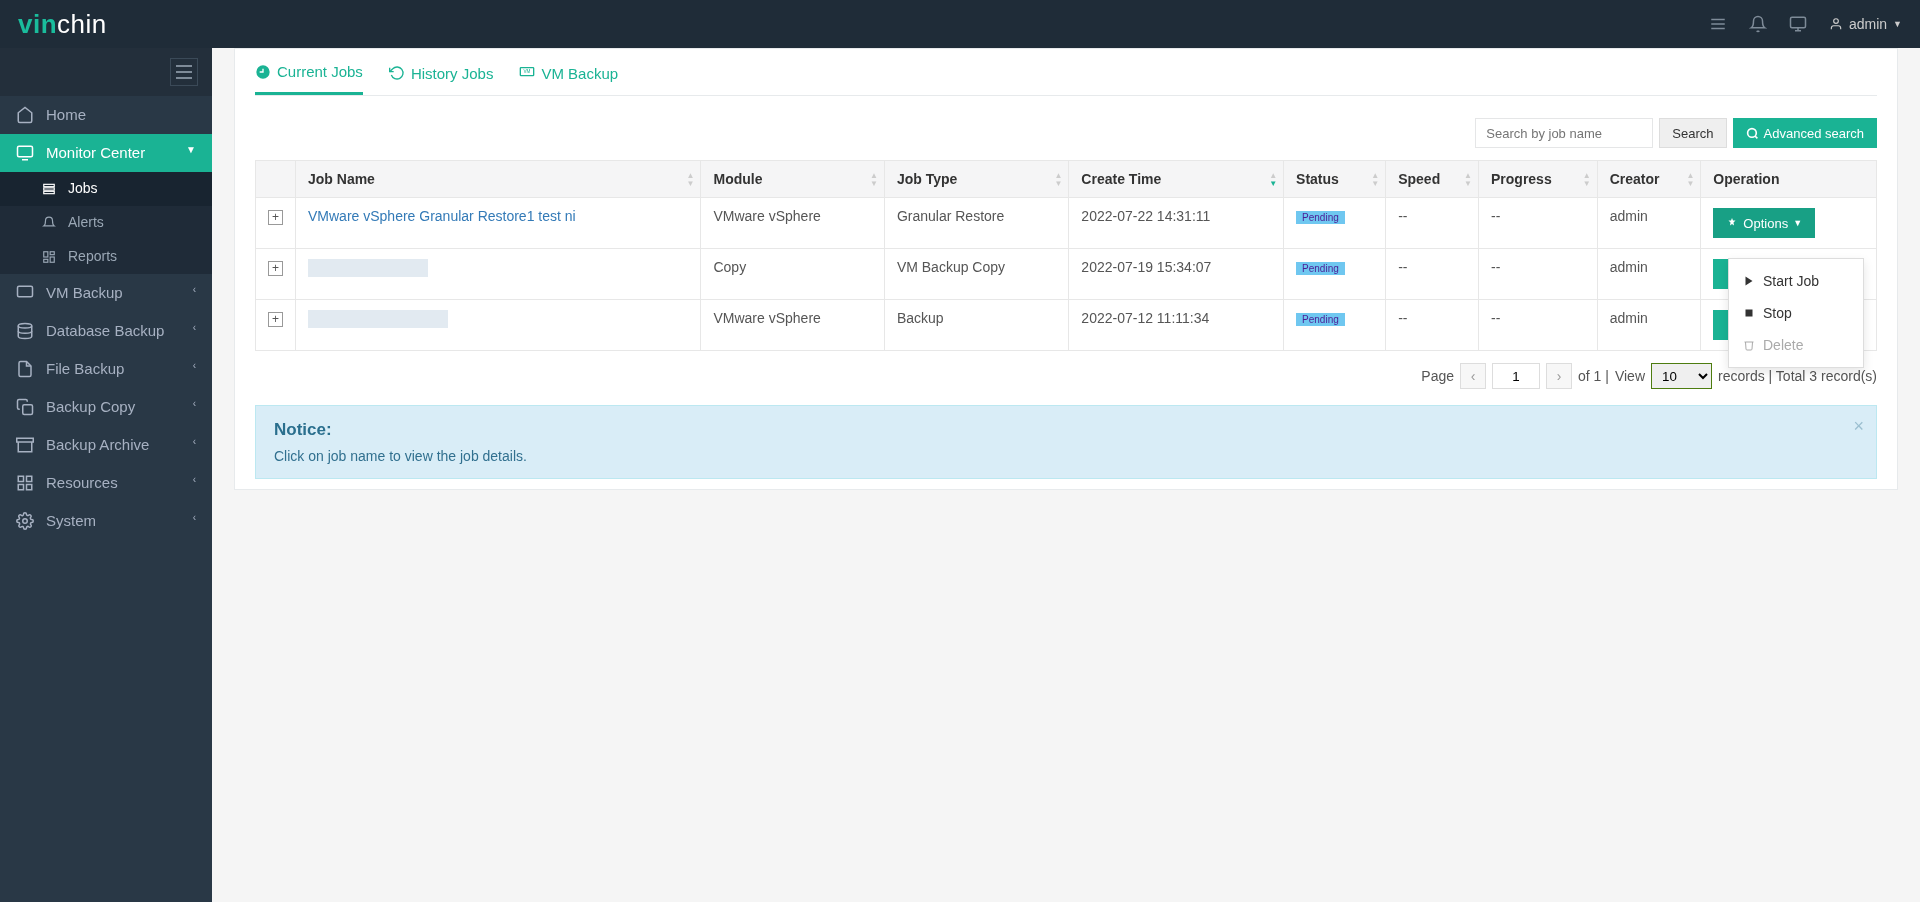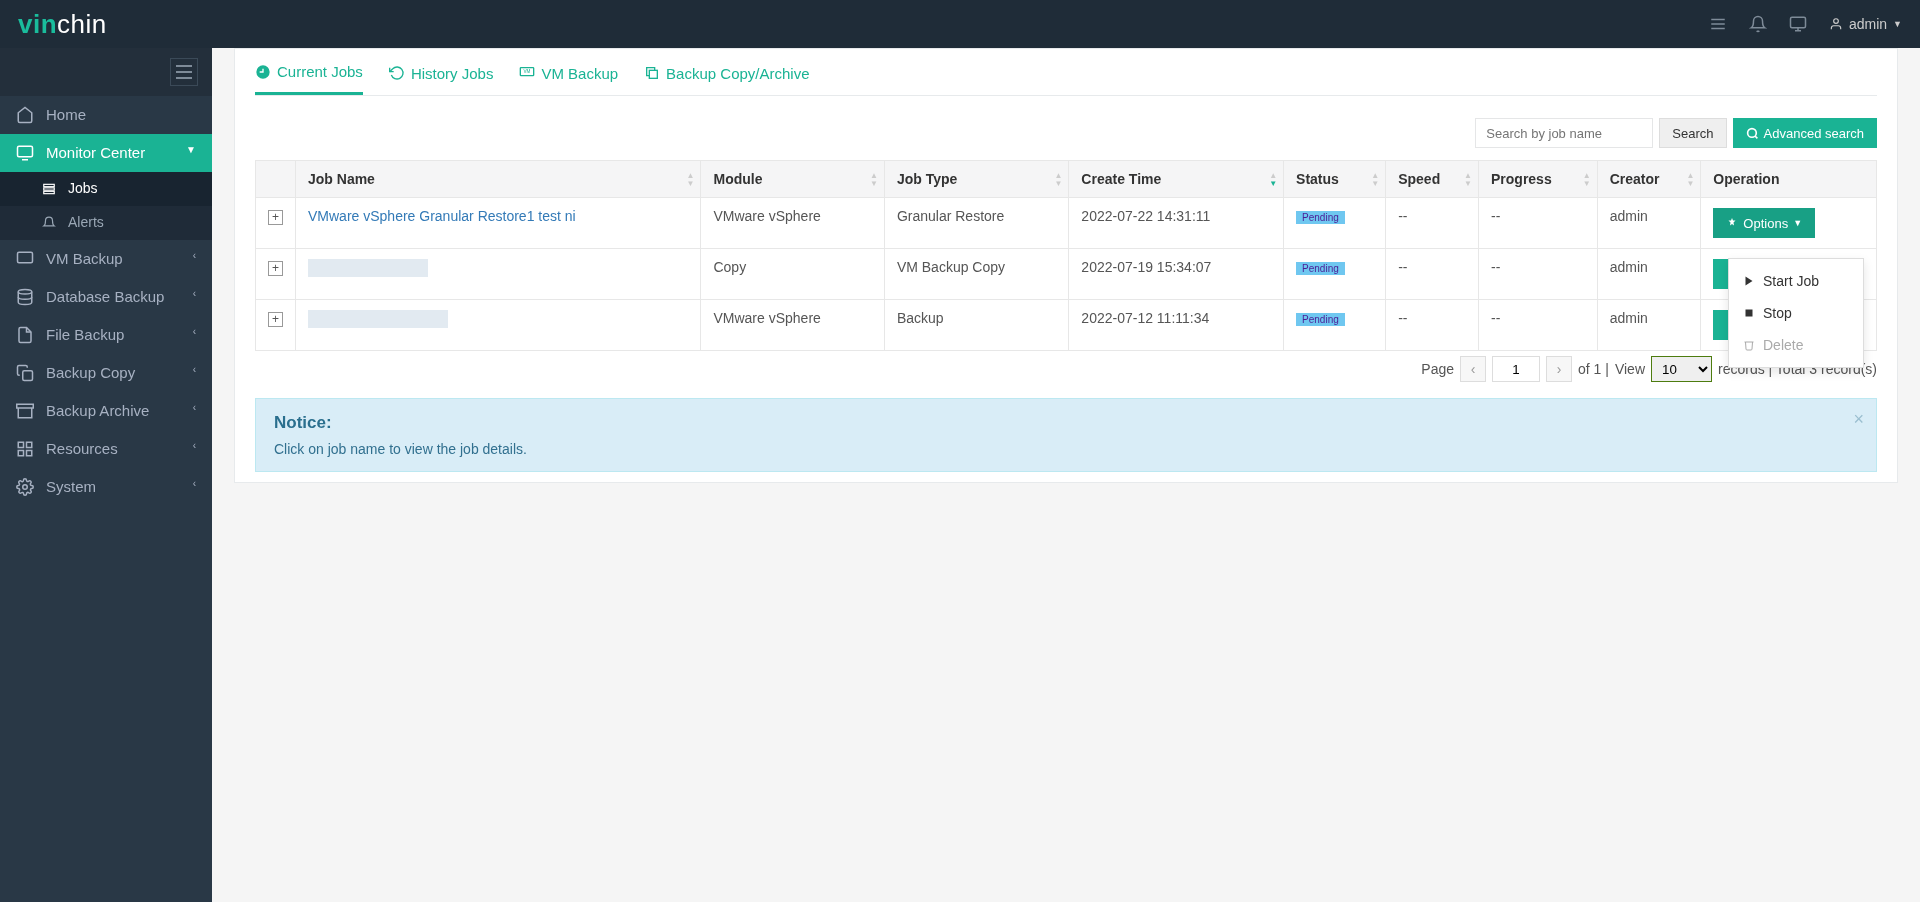--- a/index.html
+++ b/index.html
@@ -52,21 +52,21 @@
 .expand-box { width: 15px; height: 15px; border: 1px solid #999; display: inline-flex; align-items: center; justify-content: center; font-size: 12px; line-height: 1; color: #555; cursor: pointer; }
 .link { color: #337ab7; cursor: pointer; }
 .badge { display: inline-block; background: #6fc7f0; color: #4c1d95; padding: 1px 6px; font-size: 10px; }
 .redacted { display: inline-block; background: #e2eaf1; height: 18px; }
 .opt-btn { position: relative; }
 .dropdown { position: absolute; right: 0; top: 50px; width: 136px; background: #fff; border: 1px solid #ddd; box-shadow: 0 4px 10px rgba(0,0,0,0.1); z-index: 10; padding: 6px 0; }
 .dropdown-item { display: flex; align-items: center; gap: 8px; padding: 8px 14px; cursor: pointer; color: #333; }
 .dropdown-item.disabled { color: #aaa; cursor: default; }
 
 
-.pagination { display: flex; justify-content: flex-end; align-items: center; gap: 6px; margin-top: 5px; font-size: 14px; color: #555; }
+.pagination { display: flex; justify-content: flex-end; align-items: center; gap: 6px; margin-top: 12px; font-size: 14px; color: #555; }
 .pg-btn { width: 26px; height: 26px; border: 1px solid #ddd; background: #f7f7f7; display: inline-flex; align-items: center; justify-content: center; cursor: pointer; color: #999; }
 .pg-input { width: 48px; height: 26px; border: 1px solid #ddd; text-align: center; }
 .pg-select { height: 26px; border: 1px solid #4d7c0f; padding: 0 18px 0 6px; }
 
 
 .notice { background: #d9edf7; border: 1px solid #bce8f1; color: #31708f; padding: 14px 18px; margin-top: 16px; position: relative; }
 .notice h4 { font-size: 17px; font-weight: 600; margin-bottom: 8px; color: #2a6f8e; }
 .notice .close { position: absolute; right: 12px; top: 10px; cursor: pointer; color: #9bbfd0; font-size: 18px; }
 </style>
 </head>
@@ -142,20 +142,31 @@
       <span>Jobs</span>
     </div>
     <div class="sub-item">
       <span class="nav-icon">
           <svg width="14" height="14" viewBox="0 0 24 24" fill="none" stroke="currentColor" stroke-width="2">
             <path d="M18 8a6 6 0 0 0-12 0c0 7-3 9-3 9h18s-3-2-3-9"></path>
           </svg>
         </span>
       <span>Alerts</span>
     </div>
+    <div class="sub-item">
+      <span class="nav-icon">
+          <svg width="14" height="14" viewBox="0 0 24 24" fill="none" stroke="currentColor" stroke-width="2">
+            <rect x="3" y="3" width="7" height="9"></rect>
+            <rect x="14" y="3" width="7" height="5"></rect>
+            <rect x="14" y="12" width="7" height="9"></rect>
+            <rect x="3" y="16" width="7" height="5"></rect>
+          </svg>
+        </span>
+      <span>Reports</span>
+    </div>
   </div>
 
   <div class="nav-item">
     <span class="nav-icon">
         <svg width="18" height="18" viewBox="0 0 24 24" fill="none" stroke="currentColor" stroke-width="2">
           <rect x="2" y="3" width="20" height="14" rx="2"></rect>
         </svg>
       </span>
     <span>VM Backup</span>
     <span class="chev">‹</span>
@@ -241,27 +252,20 @@
             <path d="M3.51 15a9 9 0 1 0 2.13-9.36L1 10"></path>
           </svg>
         <span>History Jobs</span>
       </div>
       <div class="tab">
         <svg class="tab-icon" viewBox="0 0 24 24" fill="none" stroke="currentColor" stroke-width="2">
             <rect x="2" y="4" width="20" height="12" rx="1"></rect>
             <text x="12" y="12" font-size="7" text-anchor="middle" fill="currentColor" stroke="none">VM</text>
           </svg>
         <span>VM Backup</span>
-      </div>
-      <div class="tab">
-        <svg class="tab-icon" viewBox="0 0 24 24" fill="none" stroke="currentColor" stroke-width="2">
-            <rect x="8" y="8" width="12" height="12"></rect>
-            <path d="M16 8V4H4v12h4"></path>
-          </svg>
-        <span>Backup Copy/Archive</span>
       </div>
     </div>
 
     <div class="toolbar">
       <input class="search-input" placeholder="Search by job name" style="">
       <button class="btn btn-default">Search</button>
       <button class="btn btn-teal">
         <svg width="13" height="13" viewBox="0 0 24 24" fill="none" stroke="currentColor" stroke-width="3">
             <circle cx="11" cy="11" r="8"></circle>
             <line x1="21" y1="21" x2="16.65" y2="16.65"></line>

